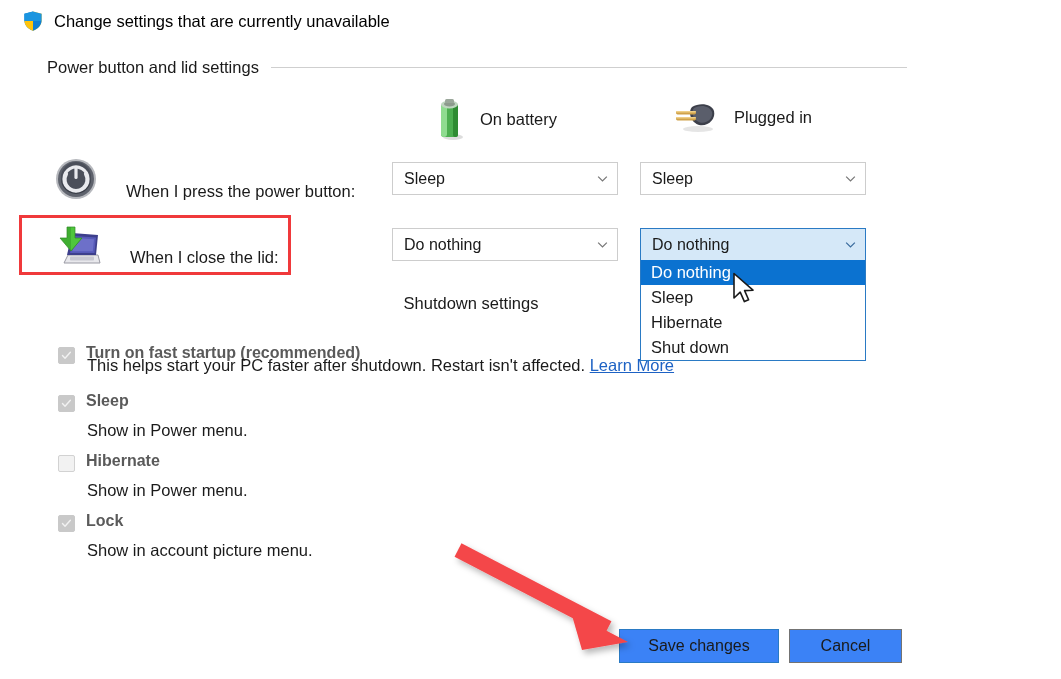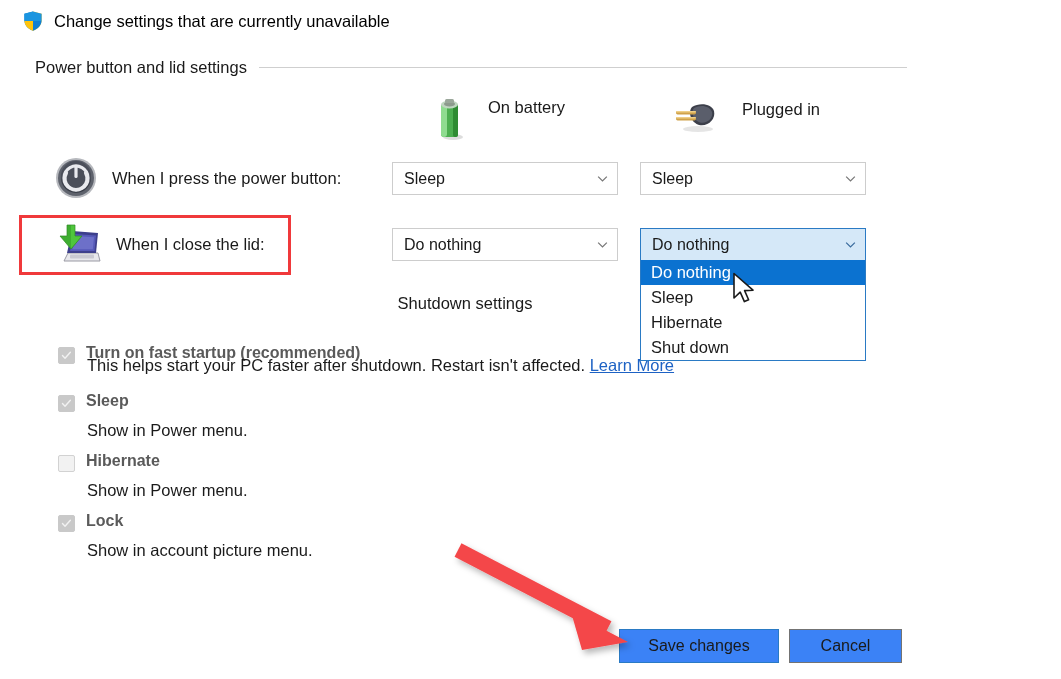--- a/index.html
+++ b/index.html
@@ -51,42 +51,43 @@
     display: flex;
     align-items: center;
     width: 872px;
     left: 35px;
   }
   .section-head .label {
     font-size: 16.5px;
     color: #1a1a1a;
     white-space: nowrap;
     padding-right: 12px;
+    margin-left: 12px;
   }
   .section-head .rule {
     flex: 1;
     height: 1px;
     background: #cfcfcf;
   }
   #sec-power { top: 58px; }
   #sec-shutdown { top: 294px; flex-direction: column; }
 
   
   .col-heads {
     position: absolute;
     top: 98px;
     left: 0;
     width: 1061px;
     height: 42px;
   }
   .col-head {
     position: absolute;
     display: flex;
-    align-items: flex-start;
-    gap: 24px;
+    align-items: center;
+    gap: 16px;
   }
   .col-head .text {
     font-size: 16.5px;
     color: #1a1a1a;
     white-space: nowrap;
   }
   #col-battery { left: 436px; top: 0; }
   #col-plugged { left: 672px; top: 2px; }
 
   .battery-icon { width: 28px; height: 42px; display: block; }
@@ -100,22 +101,22 @@
     height: 46px;
   }
   #row-powerbutton { top: 155px; }
   #row-lid { top: 221px; }
 
   .row-icon-label {
     position: absolute;
     left: 54px;
     top: 0;
     display: flex;
-    align-items: center;
-    gap: 14px;
+    align-items: flex-end;
+    gap: 28px;
     height: 46px;
   }
   .row-label {
     font-size: 16.5px;
     color: #1a1a1a;
     white-space: nowrap;
   }
   .powerbtn-icon { width: 44px; height: 44px; display: block; }
   .lid-icon { width: 48px; height: 42px; display: block; }
 

